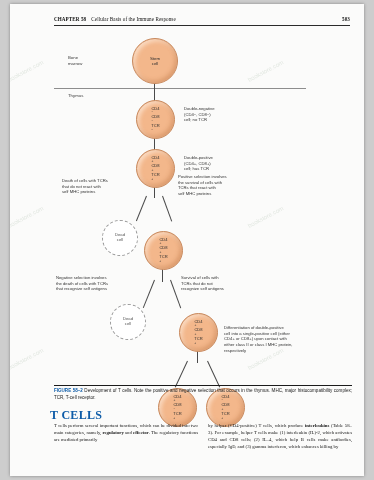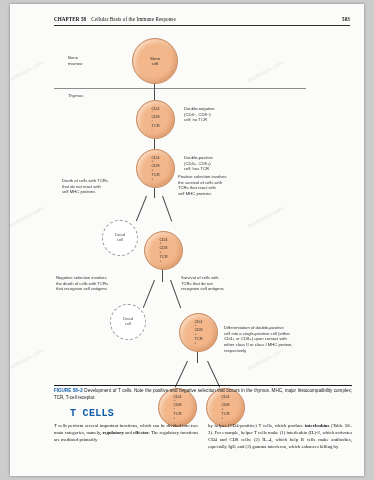--- a/index.html
+++ b/index.html
@@ -67,23 +67,23 @@
     font-family:"Liberation Sans",sans-serif;
     font-size:4.55px;line-height:1.5;color:#1b1b1b;
     text-align:justify;
   }
   #figcap .lbl{font-weight:bold;color:#0e5ca8;}
   #rule-cap{
     position:absolute;left:44px;top:381px;width:298px;height:.8px;background:#1b1b1b;
   }
   
   #sect{
-    position:absolute;left:60px;top:404px;
-    font-family:Liberation Mono, monospace;
-    font-weight:bold;font-size:10px;color:#0e5ca8;letter-spacing:.3px;
+    position:absolute;left:40px;top:404px;
+    font-family:Liberation Serif, serif;
+    font-weight:bold;font-size:12px;color:#0e5ca8;letter-spacing:.3px;
   }
   
   #cols{
     position:absolute;left:44px;top:418px;width:298px;height:58px;
     display:flex;gap:10px;
   }
   .col{width:144px;font-size:4.75px;line-height:1.5;color:#151515;text-align:justify;}
   .col b{font-weight:bold;}
   
   .wm{

